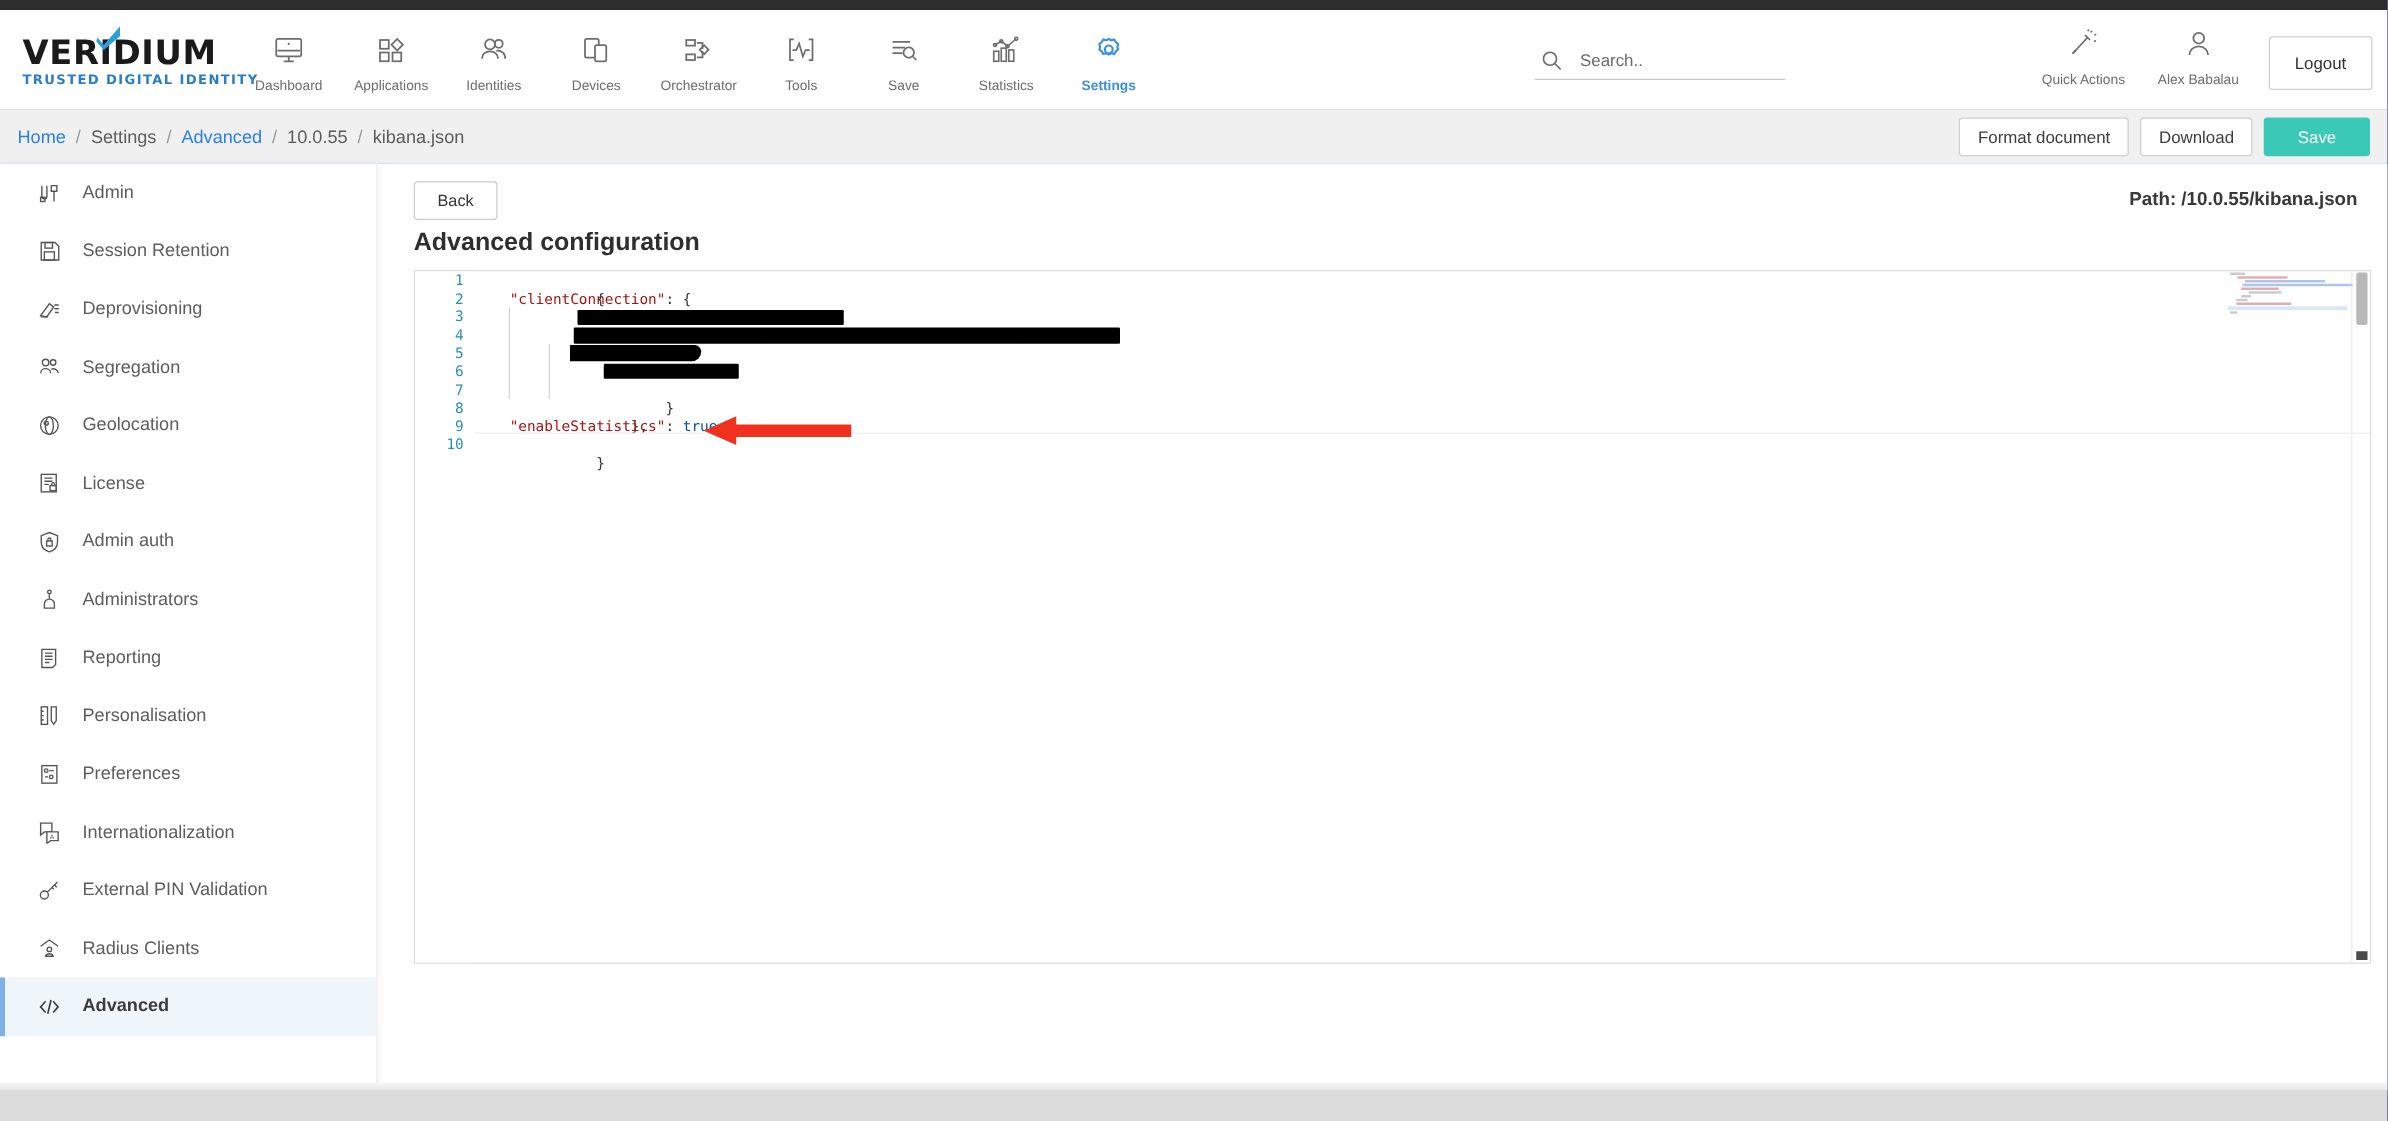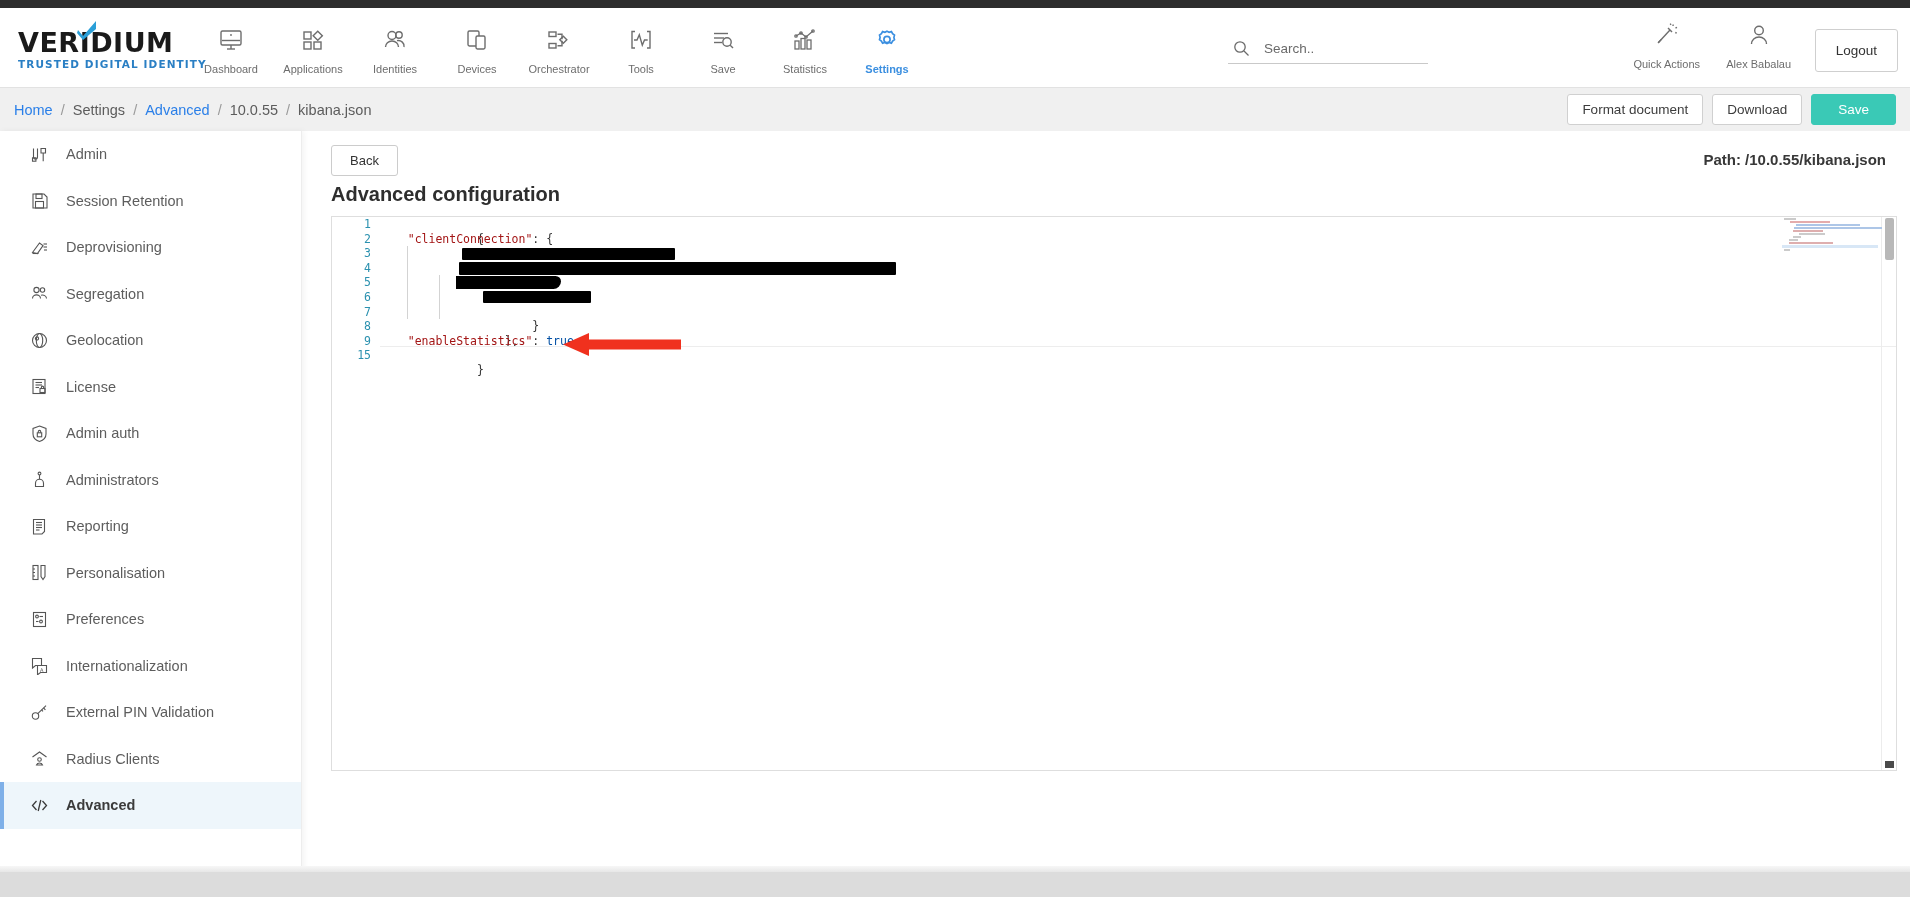--- a/index.html
+++ b/index.html
@@ -618,21 +618,21 @@
           <div class="gutter">
             <div class="gutter-line">1</div>
             <div class="gutter-line">2</div>
             <div class="gutter-line">3</div>
             <div class="gutter-line">4</div>
             <div class="gutter-line">5</div>
             <div class="gutter-line">6</div>
             <div class="gutter-line">7</div>
             <div class="gutter-line">8</div>
             <div class="gutter-line">9</div>
-            <div class="gutter-line">15</div>
+            <div class="gutter-line">10</div>
           </div>
 
           <div class="code-area">
 
             <div class="indent-guide" style="left:27px; top:29px; height:73px;"></div>
             <div class="indent-guide" style="left:59px; top:58px; height:44px;"></div>
 
             <div class="code-line">
               <span class="tok-punc">{</span>
             </div>

